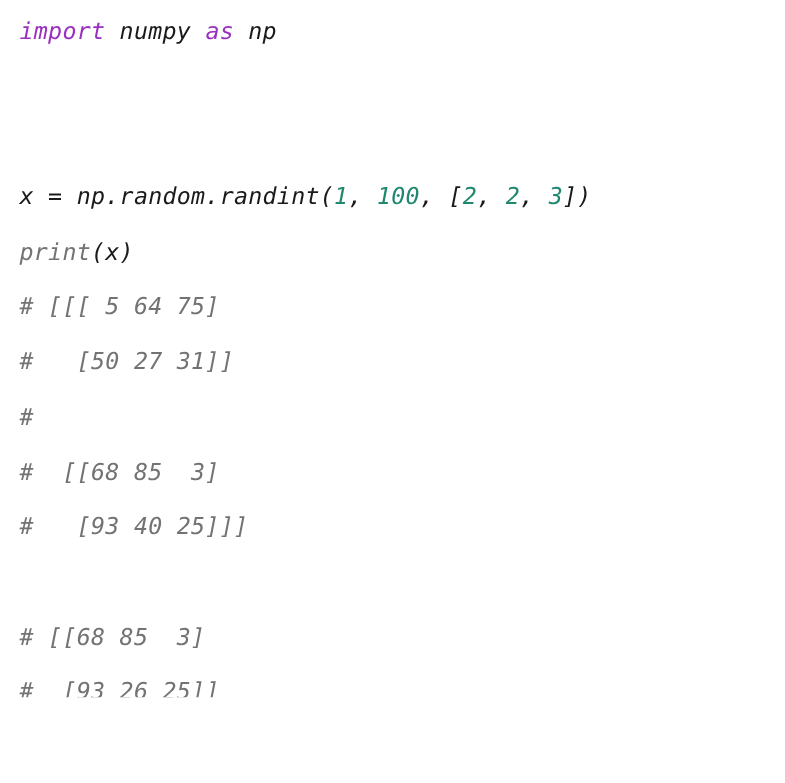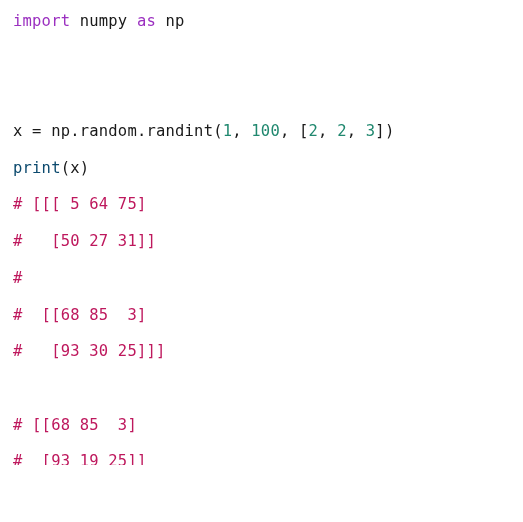--- a/index.html
+++ b/index.html
@@ -8,44 +8,45 @@
     padding: 0;
     background: #ffffff;
   }
   #screenshot {
     position: relative;
     width: 523px;
     height: 465px;
     background: #ffffff;
     overflow: hidden;
     font-family: "DejaVu Sans Mono", "Liberation Mono", monospace;
+    font-style: italic;
   }
   .code-block {
     position: absolute;
     left: 13px;
     top: 3px;
     width: 500px;
   }
   .code-line {
     height: 36.7px;
     line-height: 36.7px;
     font-size: 15.5px;
     letter-spacing: 0.2px;
     white-space: pre;
     color: #1a1a1a;
   }
   .code-line.blank {
     color: transparent;
   }
   
   .tok-kw      { color: #9b30c0; }   
-  .tok-builtin { color: #0c4a6e; }   
+  .tok-builtin { color: #737373; }   
   .tok-num     { color: #20886f; }   
   .tok-plain   { color: #1a1a1a; }   
-  .tok-comment { color: #be185d; }   
+  .tok-comment { color: #737373; }   
 
   .watermark {
     position: absolute;
     left: 287px;
     top: 489px;
     font-family: "Liberation Sans", sans-serif;
     font-size: 15px;
     letter-spacing: 0.1px;
     color: #f1f1f1;
     white-space: pre;
@@ -60,21 +61,21 @@
   <div class="code-block" id="code-block">
       <div class="code-line"><span class="tok-kw">import</span><span class="tok-plain"> numpy </span><span class="tok-kw">as</span><span class="tok-plain"> np</span></div>
       <div class="code-line blank"><span class="tok-plain"> </span></div>
       <div class="code-line blank"><span class="tok-plain"> </span></div>
       <div class="code-line"><span class="tok-plain">x = np.random.randint(</span><span class="tok-num">1</span><span class="tok-plain">, </span><span class="tok-num">100</span><span class="tok-plain">, [</span><span class="tok-num">2</span><span class="tok-plain">, </span><span class="tok-num">2</span><span class="tok-plain">, </span><span class="tok-num">3</span><span class="tok-plain">])</span></div>
       <div class="code-line"><span class="tok-builtin">print</span><span class="tok-plain">(x)</span></div>
       <div class="code-line"><span class="tok-comment"># [[[ 5 64 75]</span></div>
       <div class="code-line"><span class="tok-comment">#   [50 27 31]]</span></div>
       <div class="code-line"><span class="tok-comment">#</span></div>
       <div class="code-line"><span class="tok-comment">#  [[68 85  3]</span></div>
-      <div class="code-line"><span class="tok-comment">#   [93 30 25]]]</span></div>
+      <div class="code-line"><span class="tok-comment">#   [93 40 25]]]</span></div>
       <div class="code-line blank"><span class="tok-plain"> </span></div>
       <div class="code-line"><span class="tok-comment"># [[68 85  3]</span></div>
-      <div class="code-line"><span class="tok-comment">#  [93 19 25]]</span></div>
+      <div class="code-line"><span class="tok-comment">#  [93 26 25]]</span></div>
     </div>
 
   <div class="watermark">https://blog.csdn.net/jjkeyangou</div>
 
 </div>
 
 </body></html>

